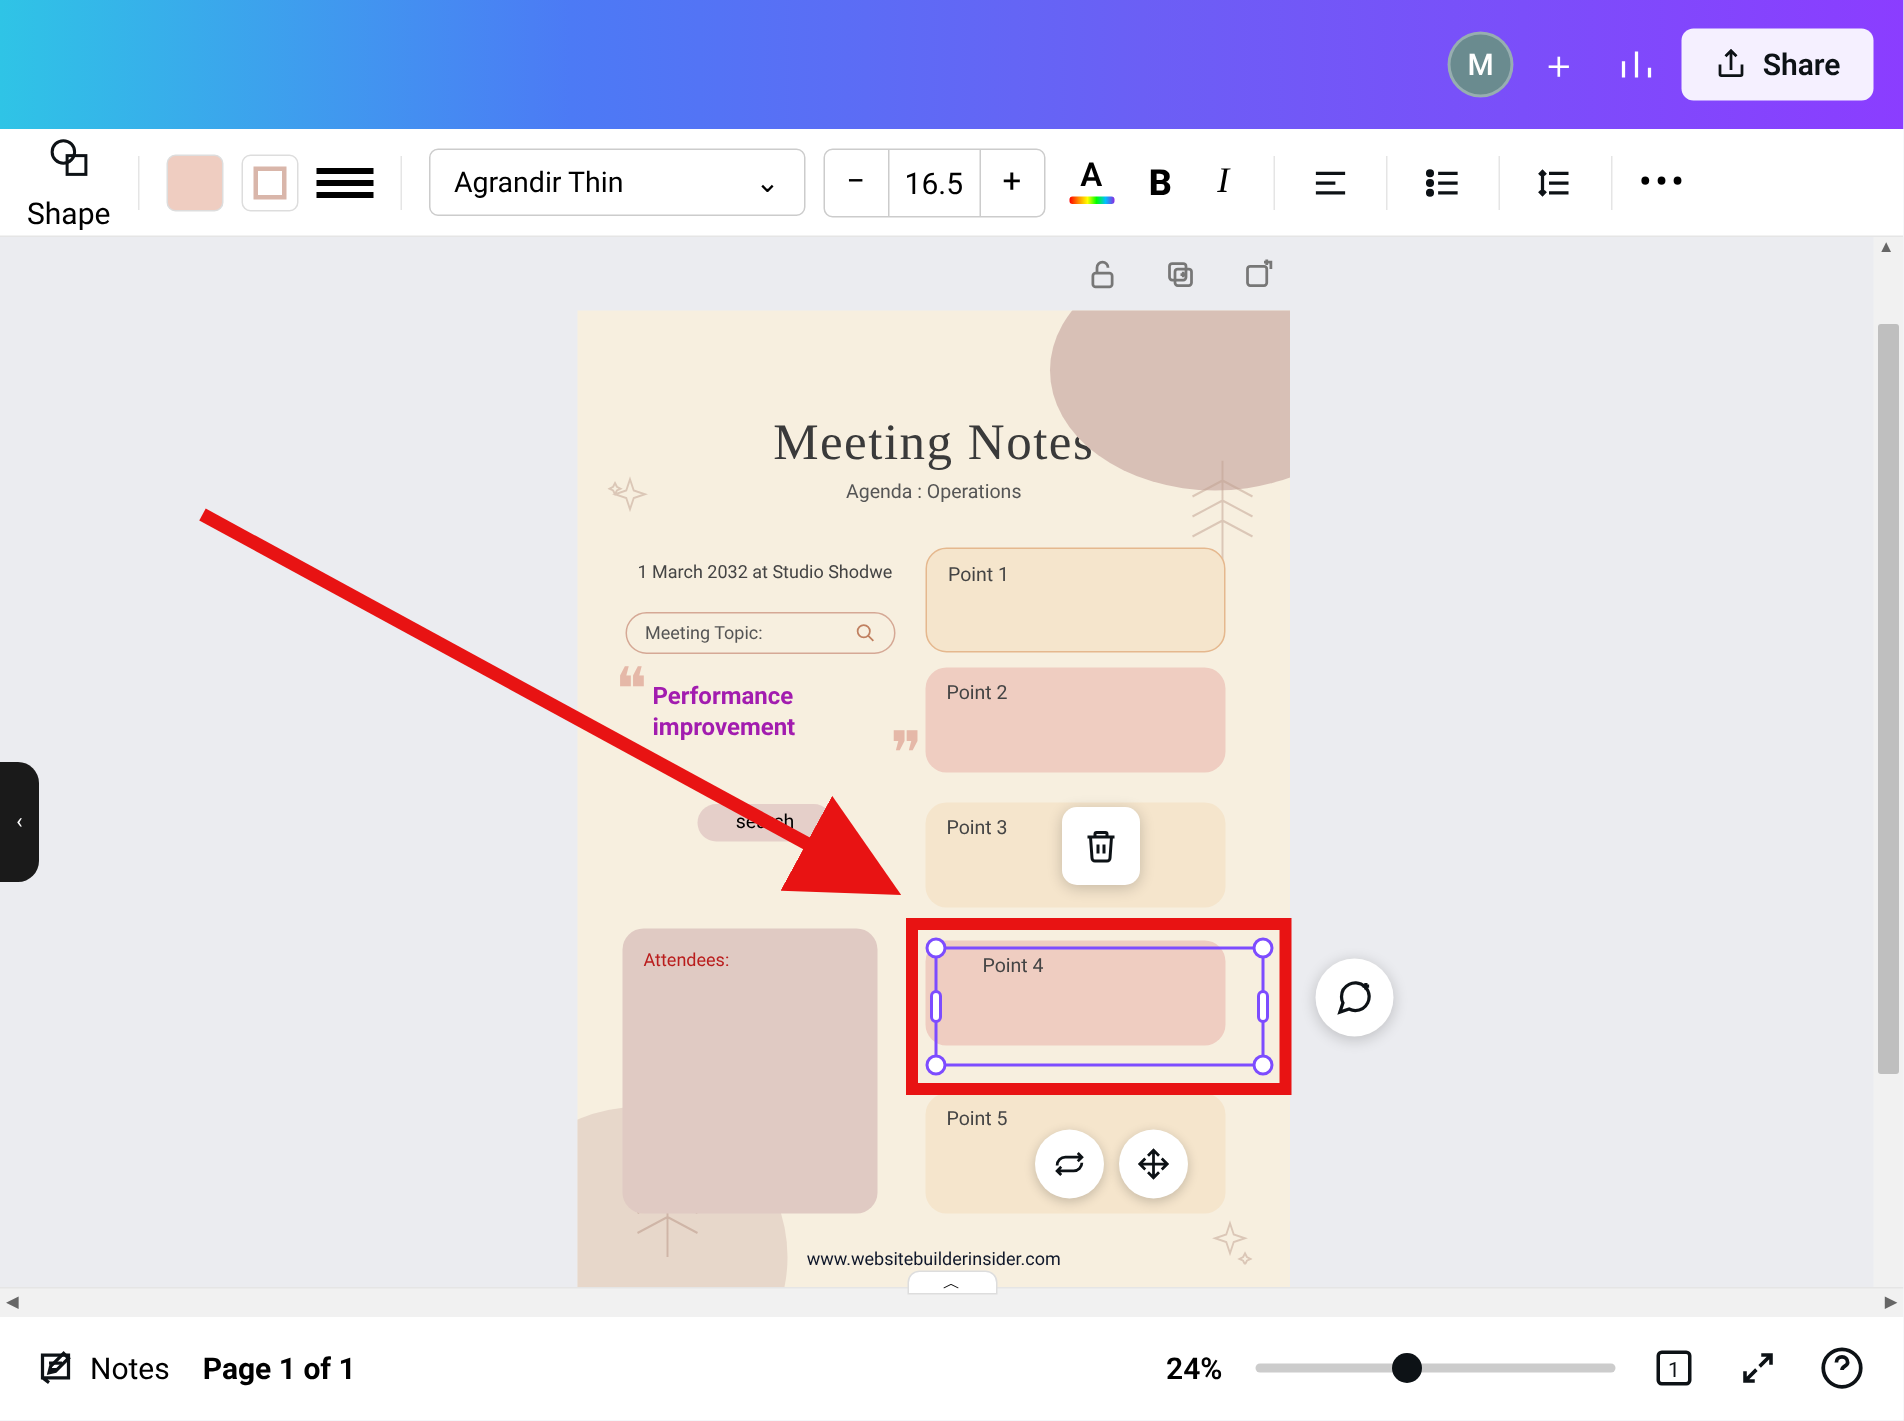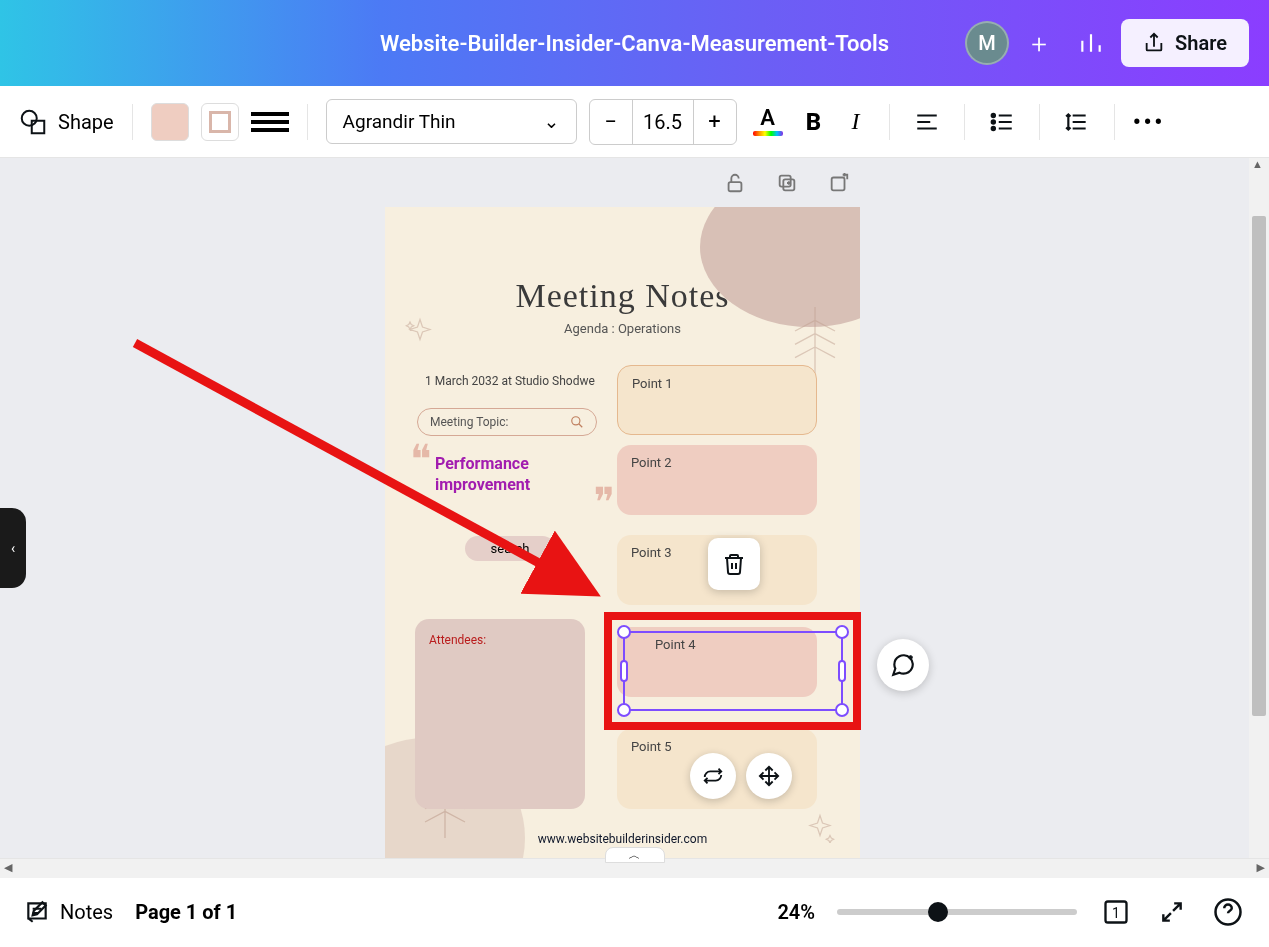--- a/index.html
+++ b/index.html
@@ -90,20 +90,21 @@
       display: flex;
       align-items: center;
       padding: 0 18px;
       gap: 12px;
     }
     .shape-tool {
       display: flex;
       align-items: center;
       gap: 10px;
       font-size: 20px;
+      flex-direction: column;
     }
     .vdiv { width:1px; height:36px; background:#e5e5e5; margin:0 6px; }
     .color-swatch {
       width: 38px;
       height: 38px;
       border-radius: 6px;
       border: 1px solid #ddd;
     }
     .fill-swatch { background: #efcdc1; }
     .stroke-swatch {
@@ -315,21 +316,20 @@
       width:26px; height:80px; background:#1a1a1a;
       border-radius:0 14px 14px 0;
       display:flex;align-items:center;justify-content:center;
       color:#fff; font-size:14px;
     }
   </style>
 </head>
 <body>
 
 <div class="top-header">
-  <div class="doc-title">Website-Builder-Insider-Canva-Measurement-Tools</div>
   <div class="header-right">
     <div class="avatar-circle">M</div>
     <div class="plus-btn">＋</div>
     <div class="chart-btn">
       <svg width="26" height="26" viewBox="0 0 24 24" fill="none" stroke="#fff" stroke-width="2">
           <path d="M4 20V10M12 20V4M20 20V14"></path>
         </svg>
     </div>
     <div class="share-btn">
       <svg width="22" height="22" viewBox="0 0 24 24" fill="none" stroke="#0d1216" stroke-width="2">

